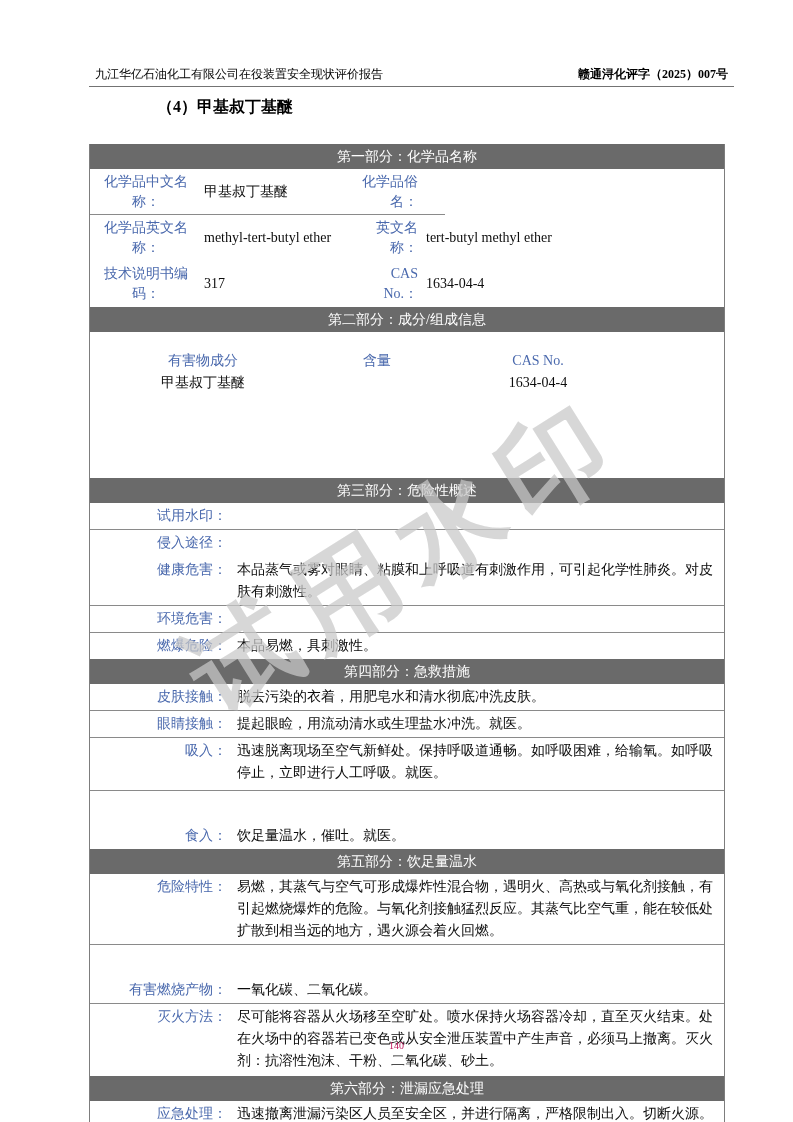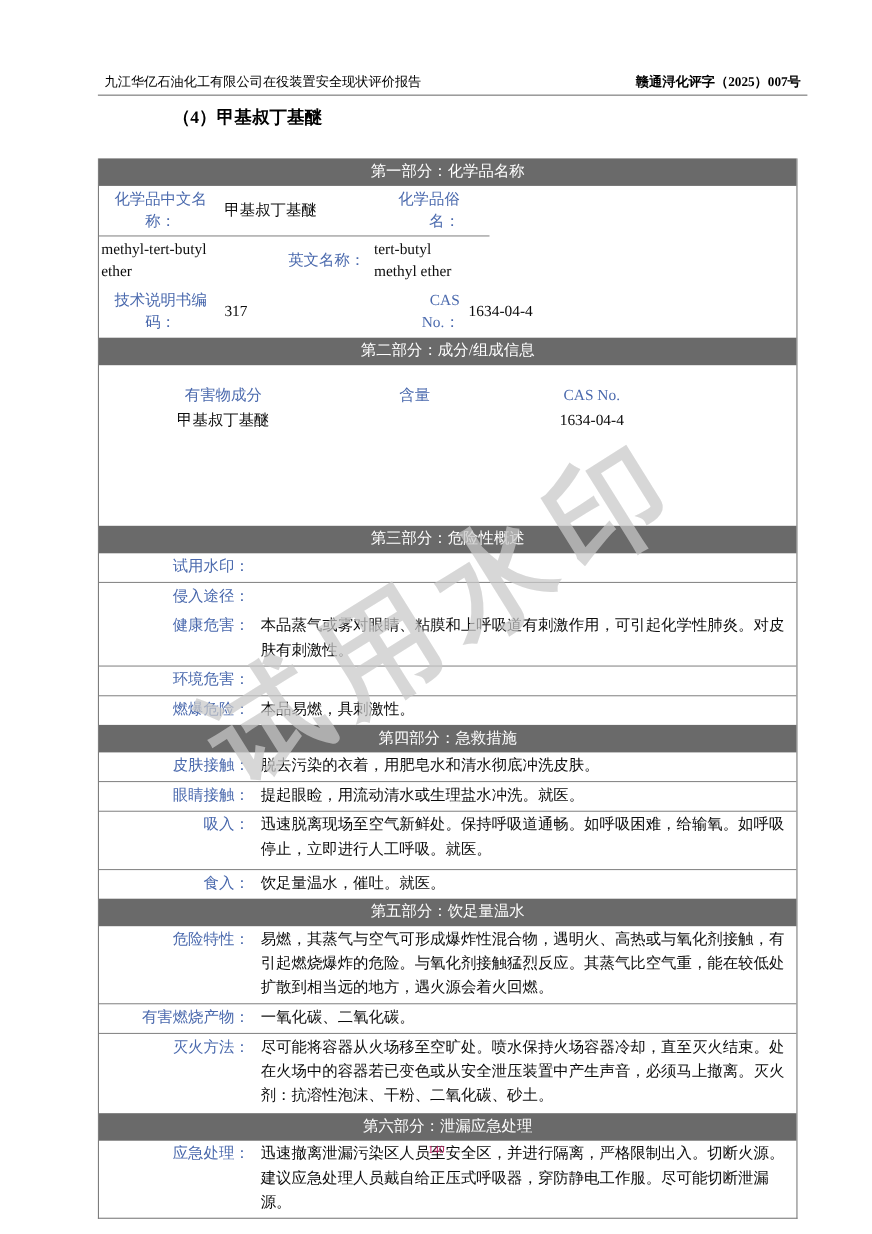--- a/index.html
+++ b/index.html
@@ -38,21 +38,21 @@
   .s2row.head { padding-top:4px; line-height:21px; }
   .s2row.data { line-height:24px; }
 
   
   .krow { display:grid; grid-template-columns:143px 1fr; align-items:start; padding:2px 0; }
   .krow .klabel { text-align:right; padding-right:6px; line-height:22px; }
   .krow .kvalue { padding-left:4px; padding-right:8px; line-height:22px; }
   .sep { border-bottom:1px solid #8a8a8a; }
   .h24 { min-height:24px; } .h27 { min-height:27px; } .h49 { min-height:49px; }
   .h22 { min-height:22px; } .h26 { min-height:26px; } .h53 { min-height:53px; }
-  .h23 { min-height:23px; } .h70 { min-height:70px; } .h72 { min-height:72px; }
+  .h23 { min-height:23px;margin-top:32px; } .h70 { min-height:70px; } .h72 { min-height:72px; }
   .h45 { min-height:45px; }
 
   .pagenum { position:absolute; top:1040px; left:0; width:100%; text-align:center;
     font-size:10px; color:#be185d; }
 
   .watermark { position:absolute; left:160px; top:500px; width:max-content; height:110px;
     font-family:"Liberation Sans","DejaVu Sans",sans-serif; font-weight:bold;
     font-size:106px; letter-spacing:16px; line-height:110px;
     color:var(--wm,#c9c9c9); opacity:0.72; transform:rotate(-32deg);
     z-index:10; pointer-events:none; white-space:nowrap; }
@@ -74,20 +74,21 @@
     <div class="bar">第一部分：化学品名称</div>
     <div class="s1row">
       <div class="l1 blue">化学品中文名称：</div>
       <div class="v1">甲基叔丁基醚</div>
       <div class="l2 blue">化学品俗名：</div>
       <div class="v2"></div>
       <div></div>
       <div class="psep"></div>
     </div>
     <div class="s1row">
+      <div class="l1 blue">化学品英文名称：</div>
       <div class="v1">methyl-tert-butyl ether</div>
       <div class="l2 blue">英文名称：</div>
       <div class="v2">tert-butyl methyl ether</div>
       <div></div>
     </div>
     <div class="s1row">
       <div class="l1 blue">技术说明书编码：</div>
       <div class="v1">317</div>
       <div class="l2 blue">CAS No.：</div>
       <div class="v2">1634-04-4</div>

